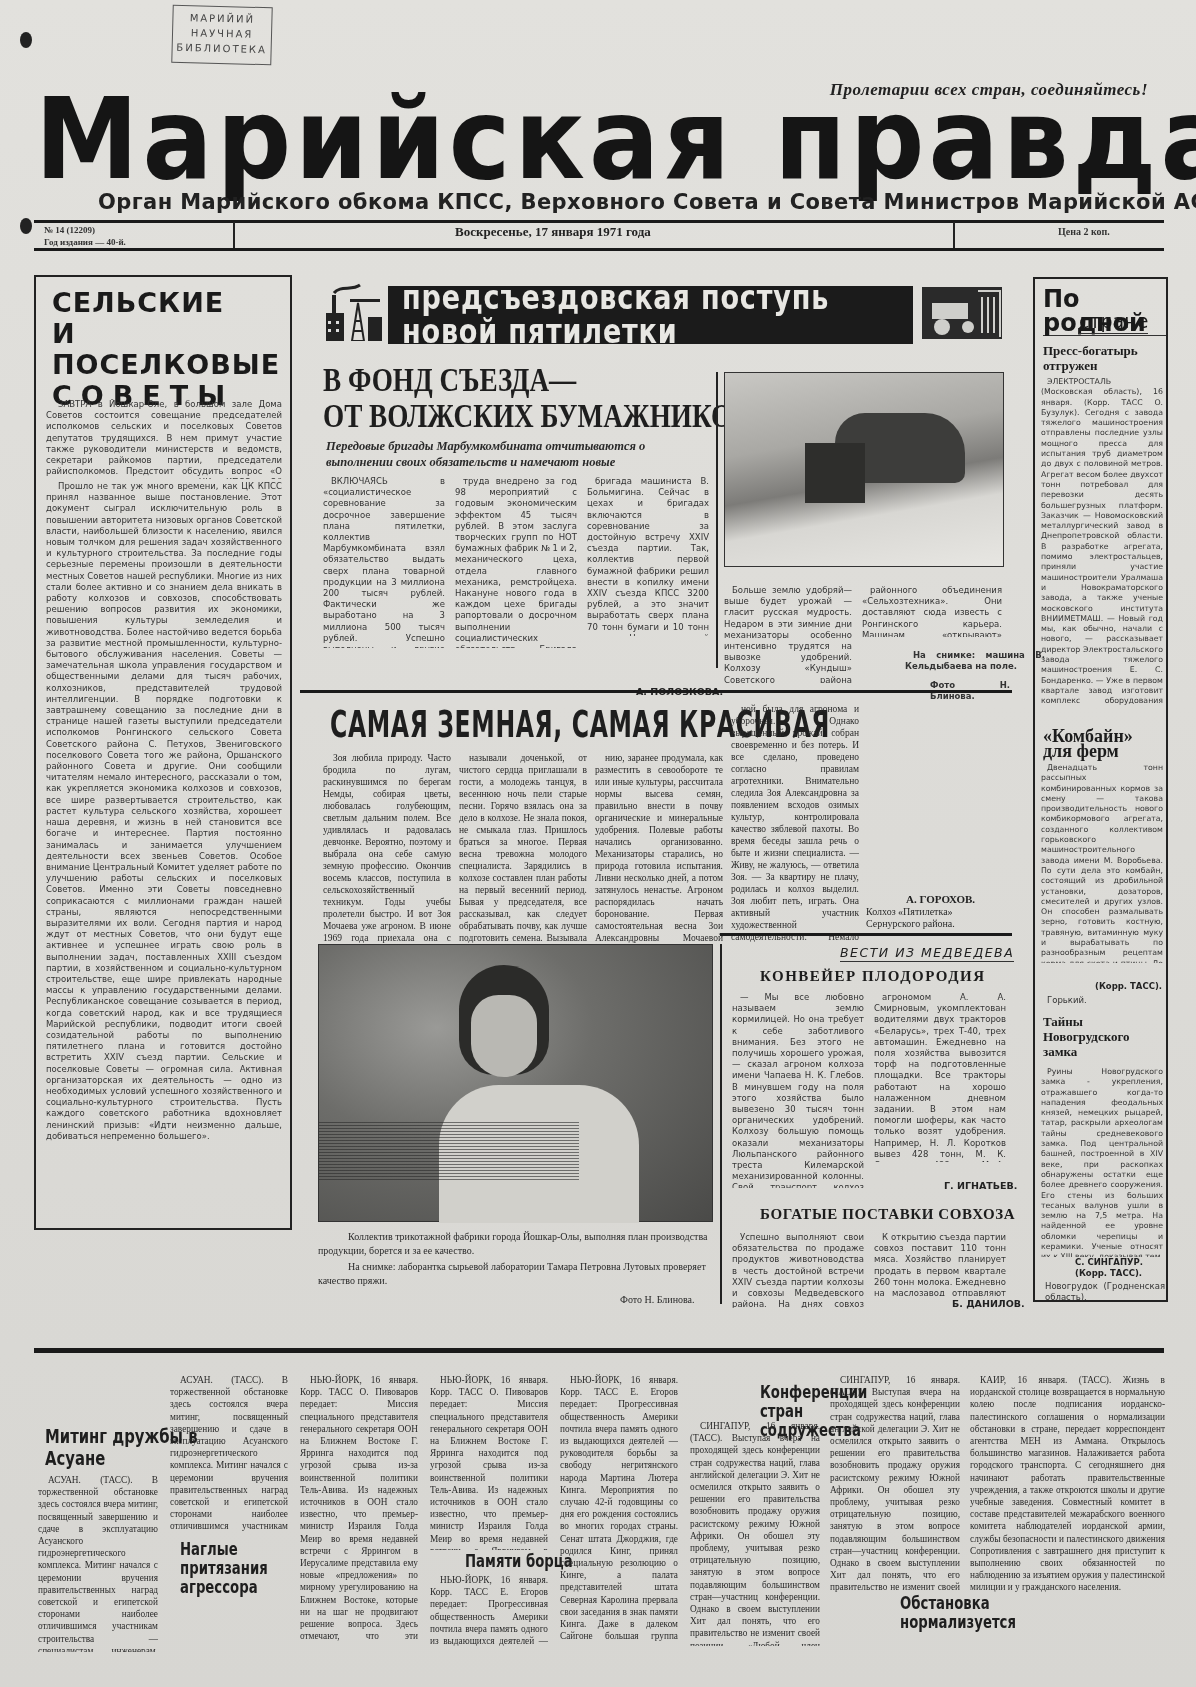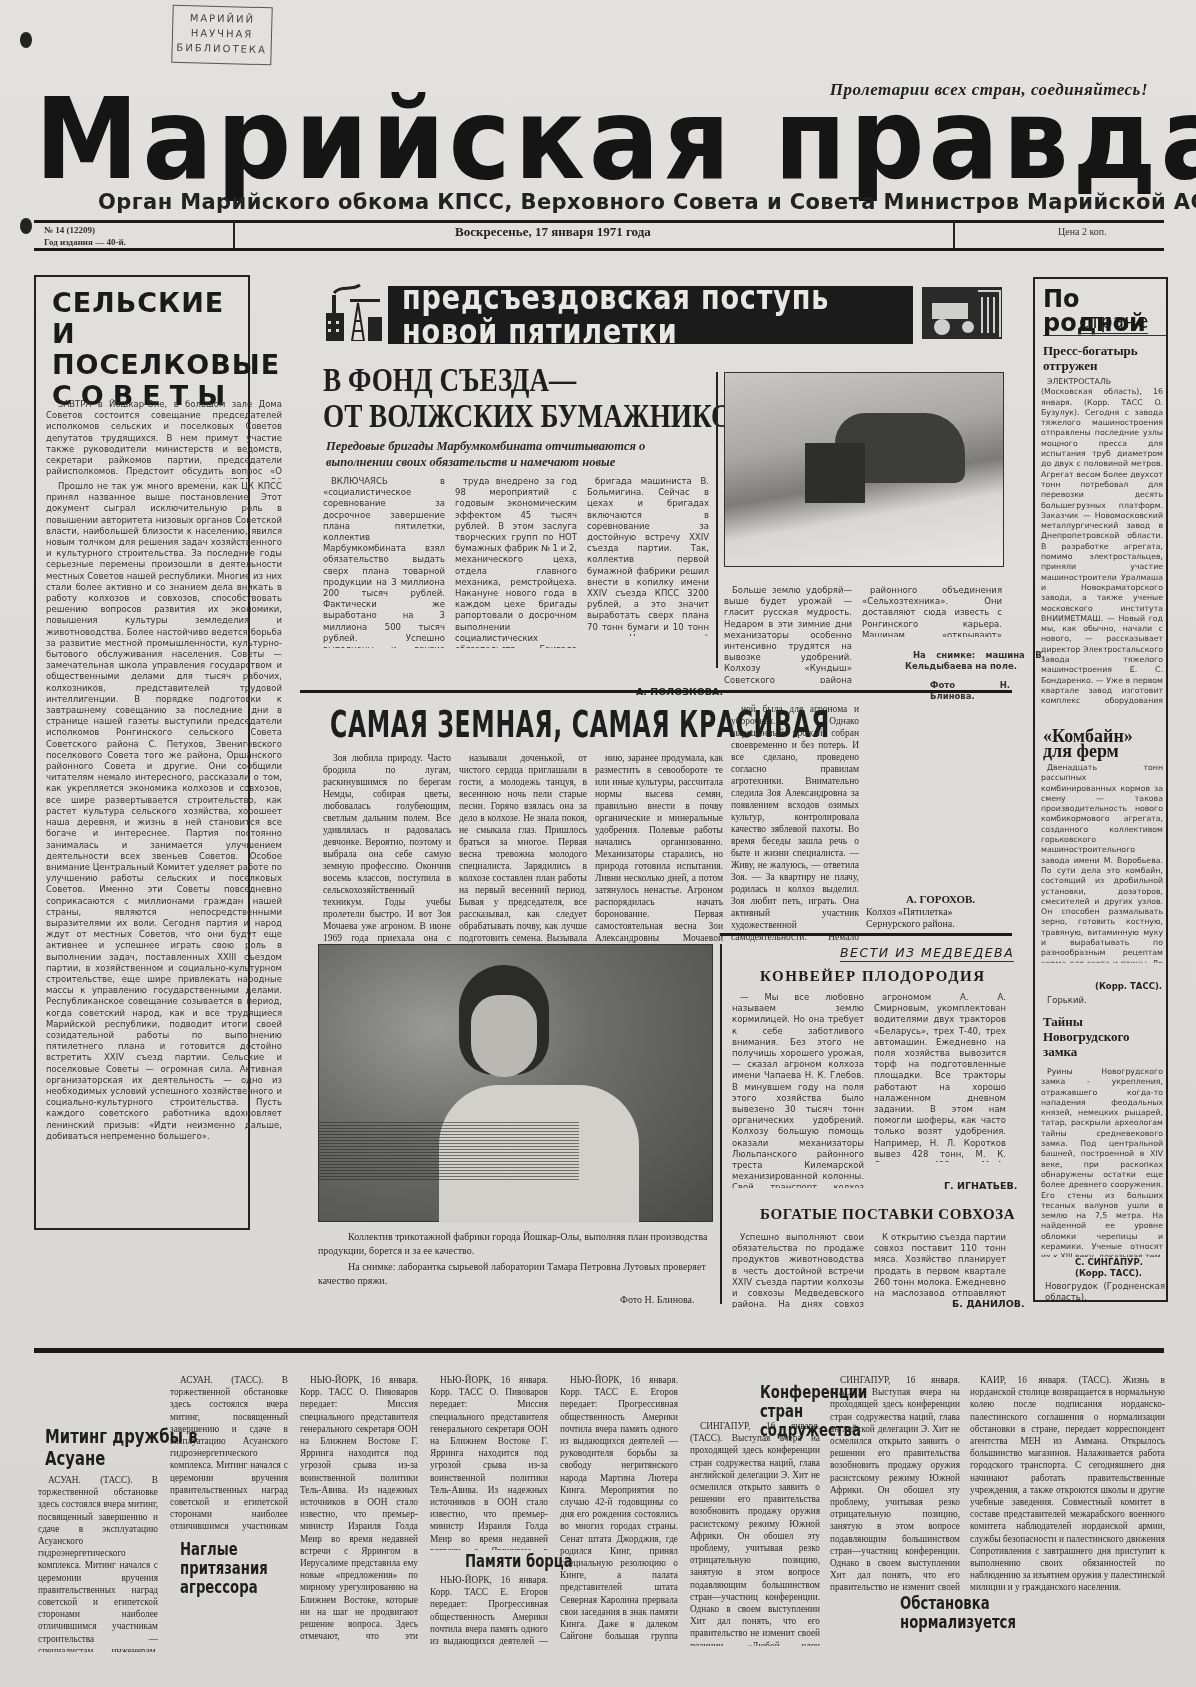--- a/index.html
+++ b/index.html
@@ -34,21 +34,21 @@
     color: #151515; white-space: nowrap; transform: scaleY(1.08); transform-origin: top left;
   }
   .subtitle {
     left: 98px; top: 190px; font-family: "DejaVu Sans", sans-serif;
     font-weight: bold; font-size: 21px; color: #222; white-space: nowrap; letter-spacing: 0.4px;
   }
   .rule { background: #1a1a1a; }
   .issue { left: 44px; top: 224px; font-size: 9px; line-height: 12px; font-weight: bold; color: #333; }
   .issue span { display: block; }
   .dateline { left: 455px; top: 224px; font-size: 13px; font-weight: bold; color: #222; }
-  .price { left: 1058px; top: 226px; font-size: 10px; font-weight: normal; color: #333; }
+  .price { left: 1058px; top: 226px; font-size: 10px; font-weight: bold; color: #333; }
   .vbar { width: 2px; background: #222; }
 
   .box { border: 2px solid #222; }
   .heading-sans { font-family: "DejaVu Sans", sans-serif; font-weight: bold; color: #1a1a1a; }
   .txt {
     font-family: "DejaVu Sans", sans-serif; font-size: 8.5px; line-height: 11.2px;
     color: #333; text-align: justify; overflow: hidden; word-break: break-word;
   }
   .txt-serif {
     font-family: "Liberation Serif", serif; font-size: 9.5px; line-height: 12px;
@@ -101,21 +101,21 @@
   <div class="abs issue">
     <span>№ 14 (12209)</span>
     <span>Год издания — 40-й.</span>
   </div>
   <div class="abs vbar" style="left:233px;top:222px;height:26px;"></div>
   <div class="abs dateline">Воскресенье, 17 января 1971 года</div>
   <div class="abs vbar" style="left:953px;top:222px;height:26px;"></div>
   <div class="abs price">Цена 2 коп.</div>
   <div class="abs rule" style="left:34px;top:248px;width:1130px;height:3px;"></div>
 
-  <div class="abs box" style="left:34px;top:275px;width:216px;height:955px;">
+  <div class="abs box" style="left:34px;top:275px;width:258px;height:955px;">
     <div class="abs heading-sans" style="left:16px;top:10px;font-size:27px;line-height:31px;letter-spacing:1px;">
       <div>СЕЛЬСКИЕ</div>
       <div>И ПОСЕЛКОВЫЕ</div>
       <div style="letter-spacing:9px;">СОВЕТЫ</div>
     </div>
     <div class="abs txt" style="left:10px;top:122px;width:236px;height:80px;text-indent:12px;">ЗАВТРА в Йошкар-Оле, в большом зале Дома Советов состоится совещание председателей исполкомов сельских и поселковых Советов депутатов трудящихся. В нем примут участие также руководители министерств и ведомств, секретари райкомов партии, председатели райисполкомов. Предстоит обсудить вопрос «О выполнении постановления ЦК КПСС «Об улучшении работы сельских и поселковых Советов депутатов трудящихся» и задачах местных Советов Марийской АССР по достойной встрече XXIV съезда КПСС».</div>
     <div class="abs txt" style="left:10px;top:204px;width:236px;height:740px;text-indent:12px;">Прошло не так уж много времени, как ЦК КПСС принял названное выше постановление. Этот документ сыграл исключительную роль в повышении авторитета низовых органов Советской власти, наибольшей близости к населению, явился новым толчком для решения задач хозяйственного и культурного строительства. За последние годы серьезные перемены произошли в деятельности местных Советов нашей республики. Многие из них стали более активно и со знанием дела вникать в работу колхозов и совхозов, способствовать решению вопросов развития их экономики, повышения культуры земледелия и животноводства. Более настойчиво ведется борьба за развитие местной промышленности, культурно-бытового обслуживания населения. Советы — замечательная школа управления государством и общественными делами для тысяч рабочих, колхозников, представителей трудовой интеллигенции. В порядке подготовки к завтрашнему совещанию за последние дни в странице нашей газеты выступили председатели исполкомов Ронгинского сельского Совета Советского района С. Петухов, Звениговского поселкового Совета того же района, Оршанского районного Совета и другие. Они сообщили читателям немало интересного, рассказали о том, как укрепляется экономика колхозов и совхозов, все шире развертывается строительство, как растет культура сельского хозяйства, хорошеет наша деревня, и жизнь в ней становится все богаче и интереснее. Партия постоянно занималась и занимается улучшением деятельности всех звеньев Советов. Особое внимание Центральный Комитет уделяет работе по улучшению работы сельских и поселковых Советов. Именно эти Советы повседневно соприкасаются с миллионами граждан нашей страны, являются непосредственными выразителями их воли. Сегодня партия и народ ждут от местных Советов, что они будут еще активнее и успешнее играть свою роль в выполнении задач, поставленных XXIII съездом партии, в хозяйственном и социально-культурном строительстве, еще шире привлекать народные массы к управлению государственными делами. Республиканское совещание созывается в период, когда советский народ, как и все трудящиеся Марийской республики, подводит итоги своей созидательной работы по выполнению пятилетнего плана и готовится достойно встретить XXIV съезд партии. Сельские и поселковые Советы — огромная сила. Активная организаторская их деятельность — одно из необходимых условий успешного хозяйственного и социально-культурного строительства. Пусть каждого советского работника вдохновляет ленинский призыв: «Идти неизменно дальше, добиваться непременно большего».</div>
   </div>
 
   <div class="abs" style="left:322px;top:283px;width:62px;height:58px;">

